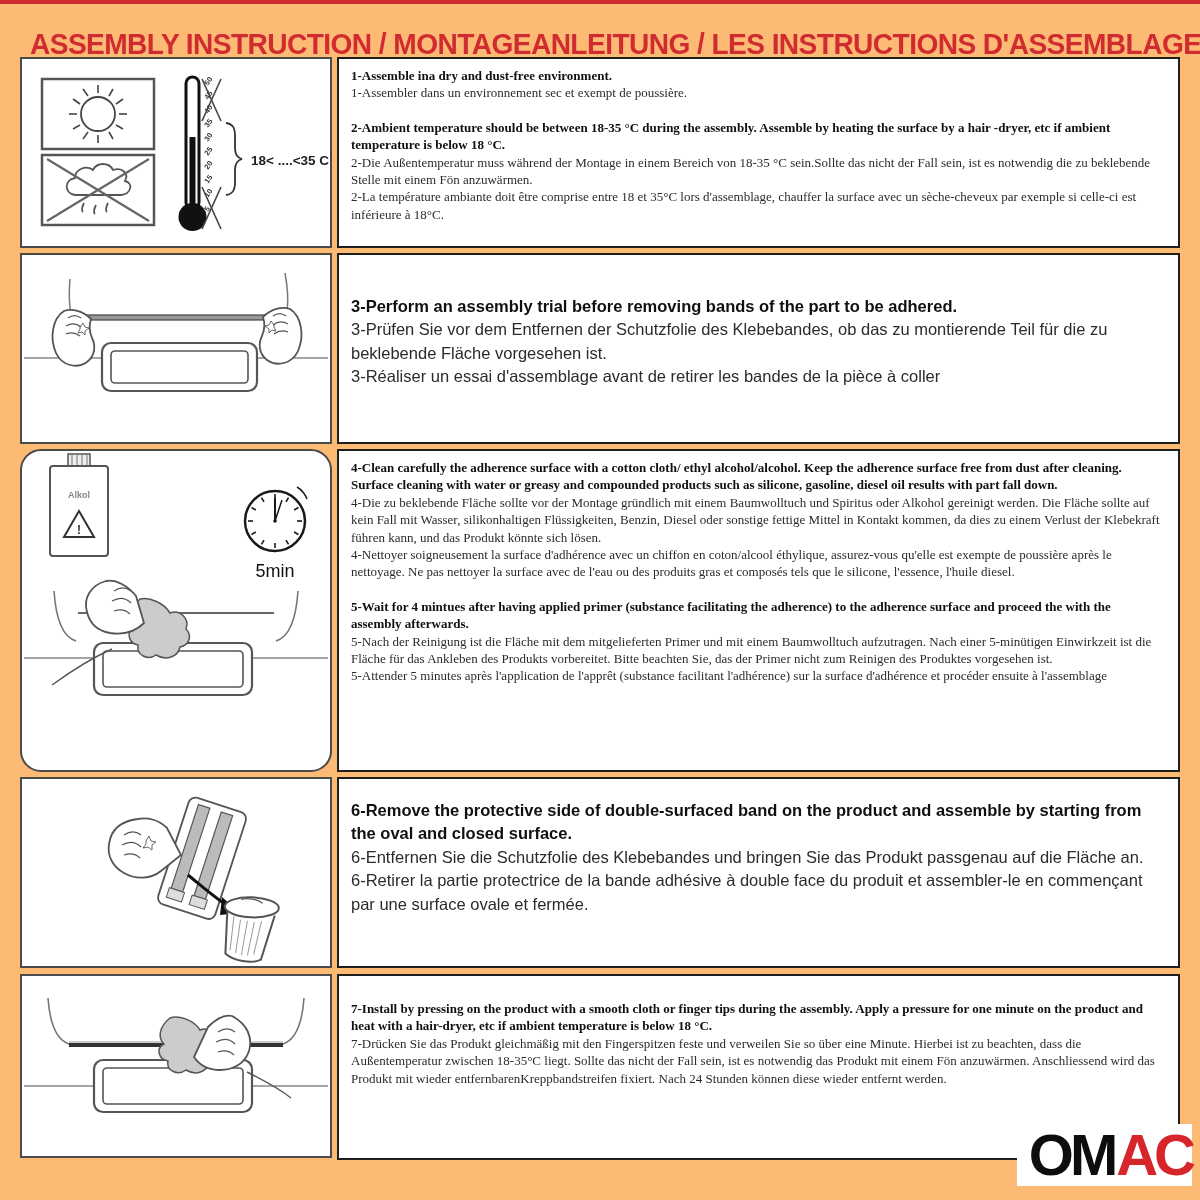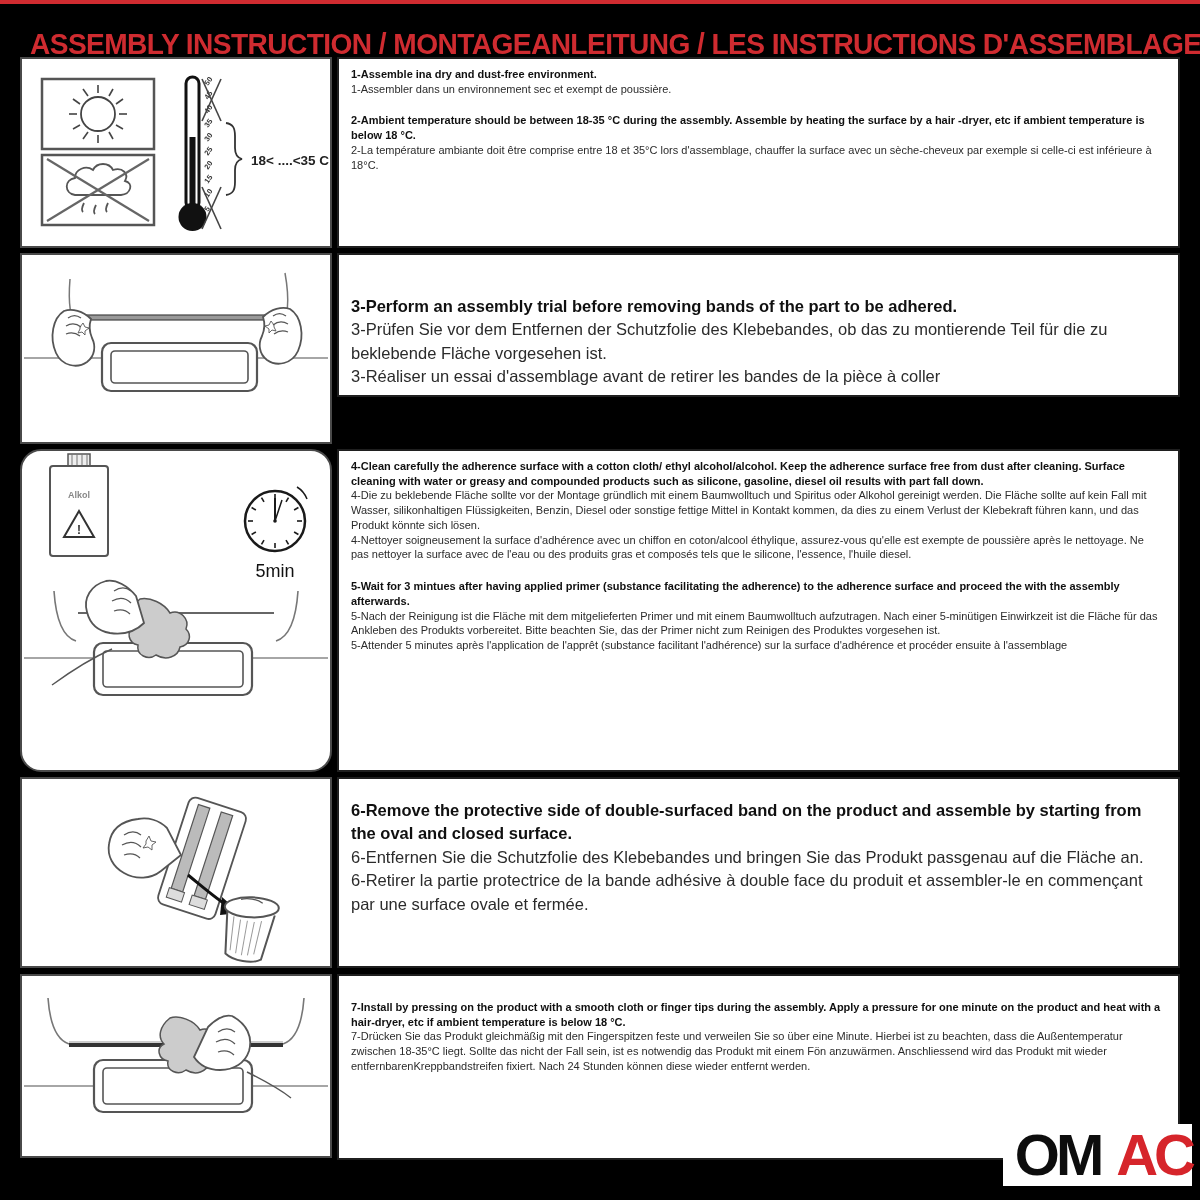--- a/index.html
+++ b/index.html
@@ -1,37 +1,37 @@
 <!DOCTYPE html>
 <html><head>
 <meta charset="utf-8">
 <style>
   html,body{margin:0;padding:0;background:#fff;}
-  #page{position:relative;width:1200px;height:1200px;background:#000000;overflow:hidden;
+  #page{position:relative;width:1200px;height:1200px;background:#fdba74;overflow:hidden;
         font-family:"Liberation Sans",sans-serif;}
   .topbar{position:absolute;top:0;left:0;width:1200px;height:4px;background:#cf2b30;}
   .title{position:absolute;top:9px;left:30px;font-size:29px;font-weight:700;color:#cf2b30;
          letter-spacing:-0.6px;white-space:nowrap;transform:scaleX(0.97);transform-origin:left top;}
   .row{position:absolute;left:0;width:1200px;}
   .illus{position:absolute;left:20px;top:0;width:312px;border:2px solid #4a4a4a;background:#fff;box-sizing:border-box;}
   .textbox{position:absolute;left:337px;top:0;width:843px;border:2px solid #1f1f1f;background:#fff;
            box-sizing:border-box;padding:8px 14px 6px 12px;}
   .textbox p{margin:0;color:#2b2b2b;}
-  .small p{font-size:11px;line-height:1.34;}
+  .small p{font-size:13px;line-height:1.34;font-family:Liberation Serif, serif;}
   .large p{font-size:16.5px;line-height:1.42;}
   p.b{font-weight:700;color:#101010;}
   .gap{margin-top:17px !important;}
   .pad-lg{padding-top:40px;}
   .pad-md{padding-top:20px;}
   svg{display:block;}
   .logo{position:absolute;right:8px;top:1124px;background:#fff;z-index:6;display:flex;align-items:center;
         padding:2px 0 2px 12px;line-height:1;}
   .logo span{font-size:58px;font-weight:900;letter-spacing:-4px;font-family:"Liberation Sans",sans-serif;}
   .logo .om{color:#0d0d0d;}
-  .logo .ac{color:#d6252b;margin-left:16px;}
+  .logo .ac{color:#d6252b;margin-left:2px;}
 </style>
 </head>
 <body>
 
 <div id="page">
 
   <div class="topbar"></div>
   <h1 class="title">ASSEMBLY INSTRUCTION / MONTAGEANLEITUNG / LES INSTRUCTIONS D'ASSEMBLAGE</h1>
 
   <section class="row" style="top:57px;height:191px;">
@@ -91,20 +91,21 @@
           </g>
           <path d="M204,64 c7,1 9,5 9,13 l0,12 c0,7 3,10 7,11 c-4,1 -7,4 -7,11 l0,12 c0,8 -2,12 -9,13" fill="none" stroke="#333" stroke-width="1.8"></path>
           <text x="229" y="106" font-size="13.5" font-weight="bold" fill="#222">18&lt; ....&lt;35 C</text>
         </g>
       </svg>
     </div>
     <div class="textbox small" style="height:191px;">
       <p class="b">1-Assemble ina dry and dust-free environment.</p>
       <p>1-Assembler dans un environnement sec et exempt de poussière.</p>
       <p class="b gap">2-Ambient temperature should be between 18-35 °C  during the assembly. Assemble by heating the surface by a hair -dryer, etc if ambient temperature is below 18 °C.</p>
+      <p>2-Die Außentemperatur muss während der Montage in einem Bereich von 18-35 °C  sein.Sollte das nicht der Fall sein, ist es notwendig die zu beklebende Stelle mit einem Fön anzuwärmen.</p>
       <p>2-La température ambiante doit être comprise entre 18 et 35°C lors d'assemblage, chauffer la surface avec un sèche-cheveux par exemple si celle-ci est inférieure à 18°C.</p>
     </div>
   </section>
 
   <section class="row" style="top:253px;height:191px;">
     <div class="illus" style="height:191px;">
       <svg viewBox="0 0 308 187" width="308" height="187">
         <line x1="2" y1="103" x2="306" y2="103" stroke="#888" stroke-width="1.5"></line>
         <path d="M48,24 c-2,24 0,40 7,48" fill="none" stroke="#777" stroke-width="1.5"></path>
         <path d="M263,18 c5,28 3,46 -5,55" fill="none" stroke="#777" stroke-width="1.5"></path>
@@ -118,21 +119,21 @@
           <path d="M46,63 c4,-3 9,-3 13,0 M44,71 c5,-3 10,-3 15,1 M44,79 c5,-2 10,-1 14,2" fill="none" stroke="#555" stroke-width="1.2"></path>
           <path d="M58,72 l3,-4 2,4 4,1 -4,3 0,4 -3,-3 -4,1 2,-4 z" fill="none" stroke="#555" stroke-width="0.9"></path>
         </g>
         <g>
           <path d="M268,54 c11,7 15,26 8,42 c-6,13 -21,16 -31,9 c-8,-6 -9,-16 -5,-24 c3,-7 3,-13 1,-19 c8,-8 19,-11 27,-8 z" fill="#fff" stroke="#555" stroke-width="1.8"></path>
           <path d="M264,61 c-4,-3 -9,-3 -13,0 M266,69 c-5,-3 -10,-3 -15,1 M266,77 c-5,-2 -10,-1 -14,2" fill="none" stroke="#555" stroke-width="1.2"></path>
           <path d="M252,70 l-3,-4 -2,4 -4,1 4,3 0,4 3,-3 4,1 -2,-4 z" fill="none" stroke="#555" stroke-width="0.9"></path>
         </g>
       </svg>
     </div>
-    <div class="textbox large pad-lg" style="height:144px;">
+    <div class="textbox large pad-lg" style="height:191px;">
       <p class="b">3-Perform an assembly trial before removing bands of the part to be adhered.</p>
       <p>3-Prüfen Sie vor dem Entfernen der Schutzfolie des Klebebandes, ob das zu montierende Teil für die zu beklebende Fläche vorgesehen ist.</p>
       <p>3-Réaliser un essai d'assemblage avant de retirer les bandes de la pièce à coller</p>
     </div>
   </section>
 
   <section class="row" style="top:449px;height:323px;">
     <div class="illus" style="height:323px;border-radius:21px;">
       <svg viewBox="0 0 308 319" width="308" height="319">
         <g>
@@ -179,21 +180,21 @@
           <path d="M118,148 c-10,8 -14,20 -6,28 c-8,4 -6,16 4,18 c-2,10 10,16 18,10 c10,6 22,2 24,-8 c10,-2 12,-12 6,-18 c4,-10 -6,-20 -16,-16 c-6,-10 -20,-16 -30,-14 z" fill="#ccc" stroke="#555" stroke-width="1.5"></path>
           <path d="M84,130 c-15,4 -23,17 -19,31 c3,12 11,19 23,21 c14,2 26,-2 34,-10 l-8,-27 c-8,-10 -20,-17 -30,-15 z" fill="#fff" stroke="#555" stroke-width="1.8"></path>
           <path d="M92,140 c6,-4 12,-4 17,0 M90,150 c7,-4 14,-3 19,2 M92,160 c6,-2 12,-1 16,3" fill="none" stroke="#555" stroke-width="1.2"></path>
         </g>
       </svg>
     </div>
     <div class="textbox small" style="height:323px;padding-top:8px;">
       <p class="b">4-Clean carefully the adherence surface with a cotton cloth/ ethyl alcohol/alcohol. Keep the adherence surface free from dust after cleaning. Surface cleaning with water or greasy and compounded products such as silicone, gasoline, diesel oil results with part fall down.</p>
       <p>4-Die zu beklebende Fläche sollte vor der Montage gründlich mit einem Baumwolltuch und Spiritus oder Alkohol gereinigt werden. Die Fläche sollte auf kein Fall mit Wasser, silikonhaltigen Flüssigkeiten, Benzin, Diesel oder sonstige fettige Mittel in Kontakt kommen, da dies zu einem Verlust der Klebekraft führen kann, und das Produkt könnte sich lösen.</p>
       <p>4-Nettoyer soigneusement la surface d'adhérence avec un chiffon en coton/alcool éthylique, assurez-vous qu'elle est exempte de poussière après le nettoyage. Ne pas nettoyer la surface avec de l'eau ou des produits gras et composés tels que le silicone, l'essence, l'huile diesel.</p>
-      <p class="b gap">5-Wait for 3 mintues after having applied primer (substance facilitating the adherence) to the adherence surface and proceed the with the assembly afterwards.</p>
+      <p class="b gap">5-Wait for 4 mintues after having applied primer (substance facilitating the adherence) to the adherence surface and proceed the with the assembly afterwards.</p>
       <p>5-Nach der Reinigung ist die Fläche mit dem mitgelieferten Primer und mit einem Baumwolltuch aufzutragen. Nach einer 5-minütigen Einwirkzeit ist die Fläche für das Ankleben des Produkts vorbereitet. Bitte beachten Sie, das der Primer nicht zum Reinigen des Produktes vorgesehen ist.</p>
       <p>5-Attender 5 minutes après l'application de l'apprêt (substance facilitant l'adhérence) sur la surface d'adhérence et procéder ensuite à l'assemblage</p>
     </div>
   </section>
 
   <section class="row" style="top:777px;height:247px;">
     <div class="illus" style="height:191px;">
       <svg viewBox="0 0 308 187" width="308" height="187">
         <g transform="rotate(18 175 85)">
           <rect x="148" y="22" width="60" height="112" rx="7" fill="#fff" stroke="#555" stroke-width="1.8"></rect>

